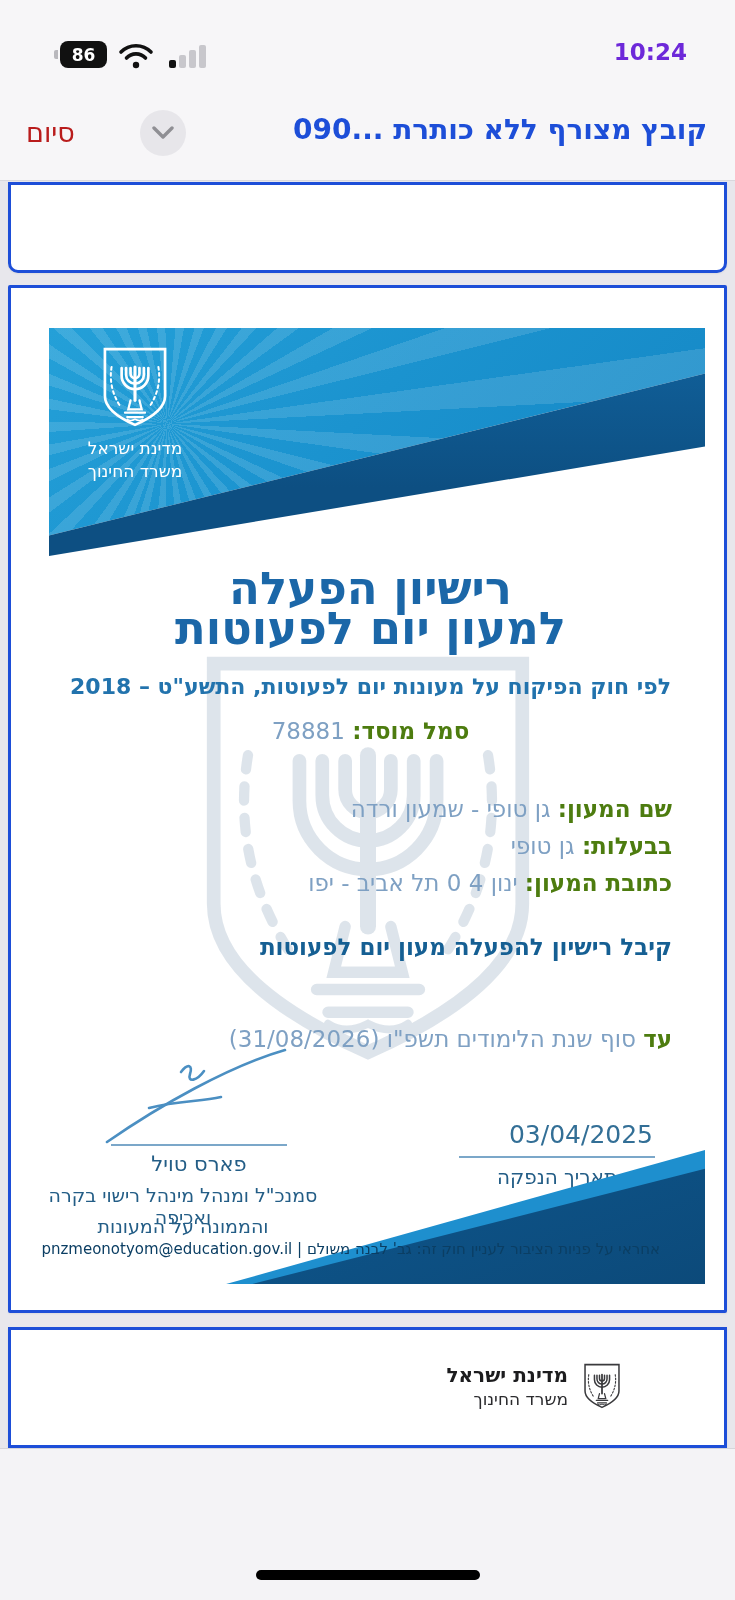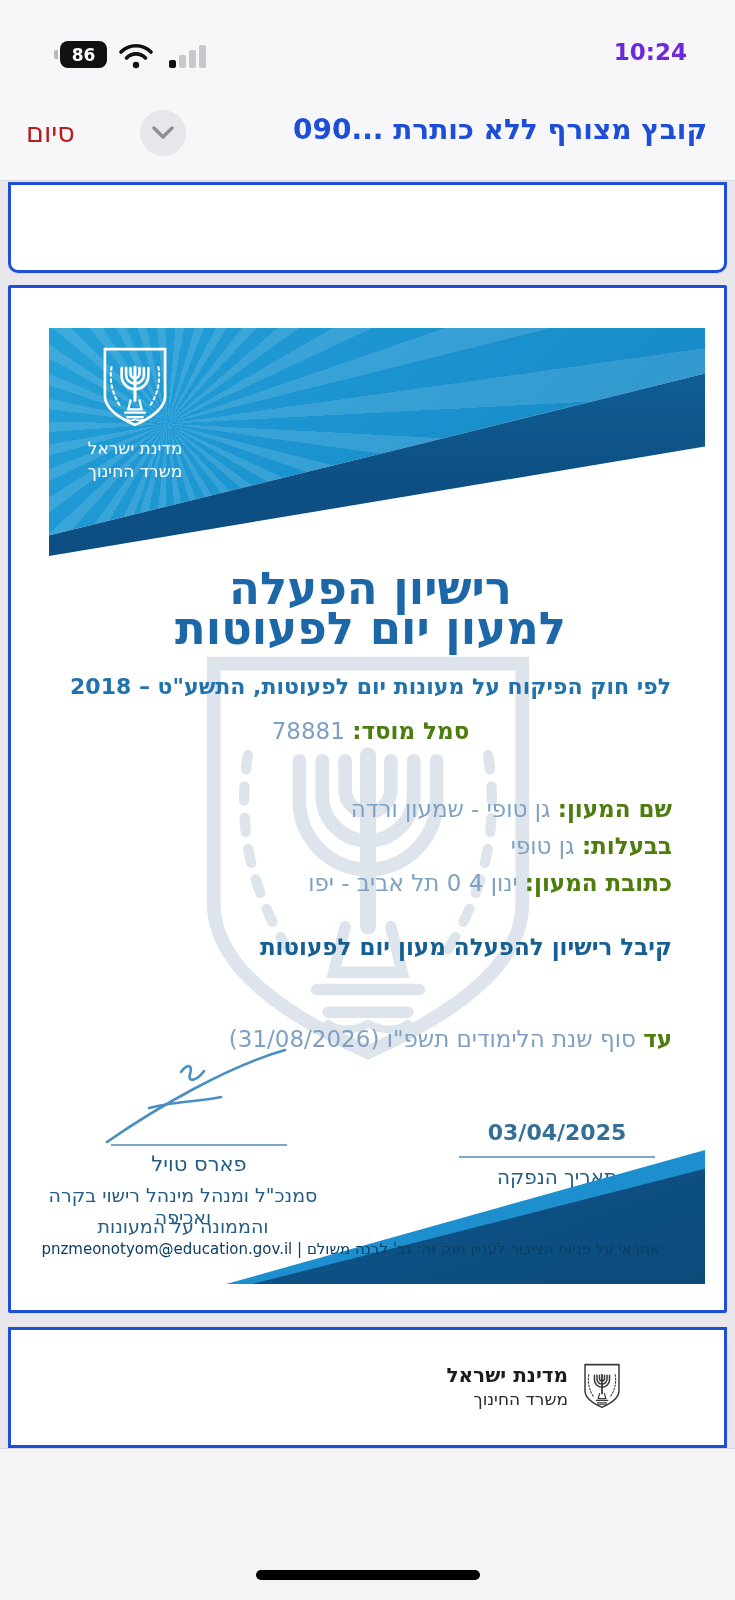--- a/index.html
+++ b/index.html
@@ -60,21 +60,21 @@
   .valid-line { right:52px; font-size:23px; white-space:nowrap; }
   .v1 { top:692px; } .v2 { top:738px; }
 
   
   .sig-svg { left:78px; top:756px; z-index:3; }
   .rule { border-top:2px solid #7ba7c9; height:0; }
   .sig-line { left:100px; top:856px; width:176px; }
   .sig-name { left:100px; top:864px; width:176px; text-align:center; font-size:21px; color:#235d86; direction:rtl; }
   .sig-role { left:16px; top:896px; width:312px; text-align:center; font-size:19px; color:#235d86; direction:rtl; }
   .sig-role2 { top:927px; }
-  .issue-date { left:450px; top:832px; width:192px; text-align:center; font-size:22px; font-weight:bold; color:#336f96; }
+  .issue-date { left:450px; top:832px; width:192px; font-size:25px; font-weight:normal; color:#336f96; }
   .date-line { left:448px; top:868px; width:196px; }
   .issue-label { left:448px; top:877px; width:196px; text-align:center; font-size:20px; color:#235d86; direction:rtl; }
 
   
   .footer-wedge { left:38px; top:862px; width:656px; height:134px; z-index:1; }
   .footer-wedge .bright { position:absolute; inset:0; background:#1e8fce; clip-path:polygon(100% 0%, 100% 100%, 27% 100%); }
   .footer-wedge .navy { position:absolute; inset:0; background:linear-gradient(160deg,#0f5a92, #0c4a7a);
                         clip-path:polygon(100% 14%, 100% 100%, 31% 100%); }
   .footer-contact { right:64px; top:952px; width:620px; text-align:right; direction:rtl; font-size:15px; color:#0b3e63; z-index:3; }
 

